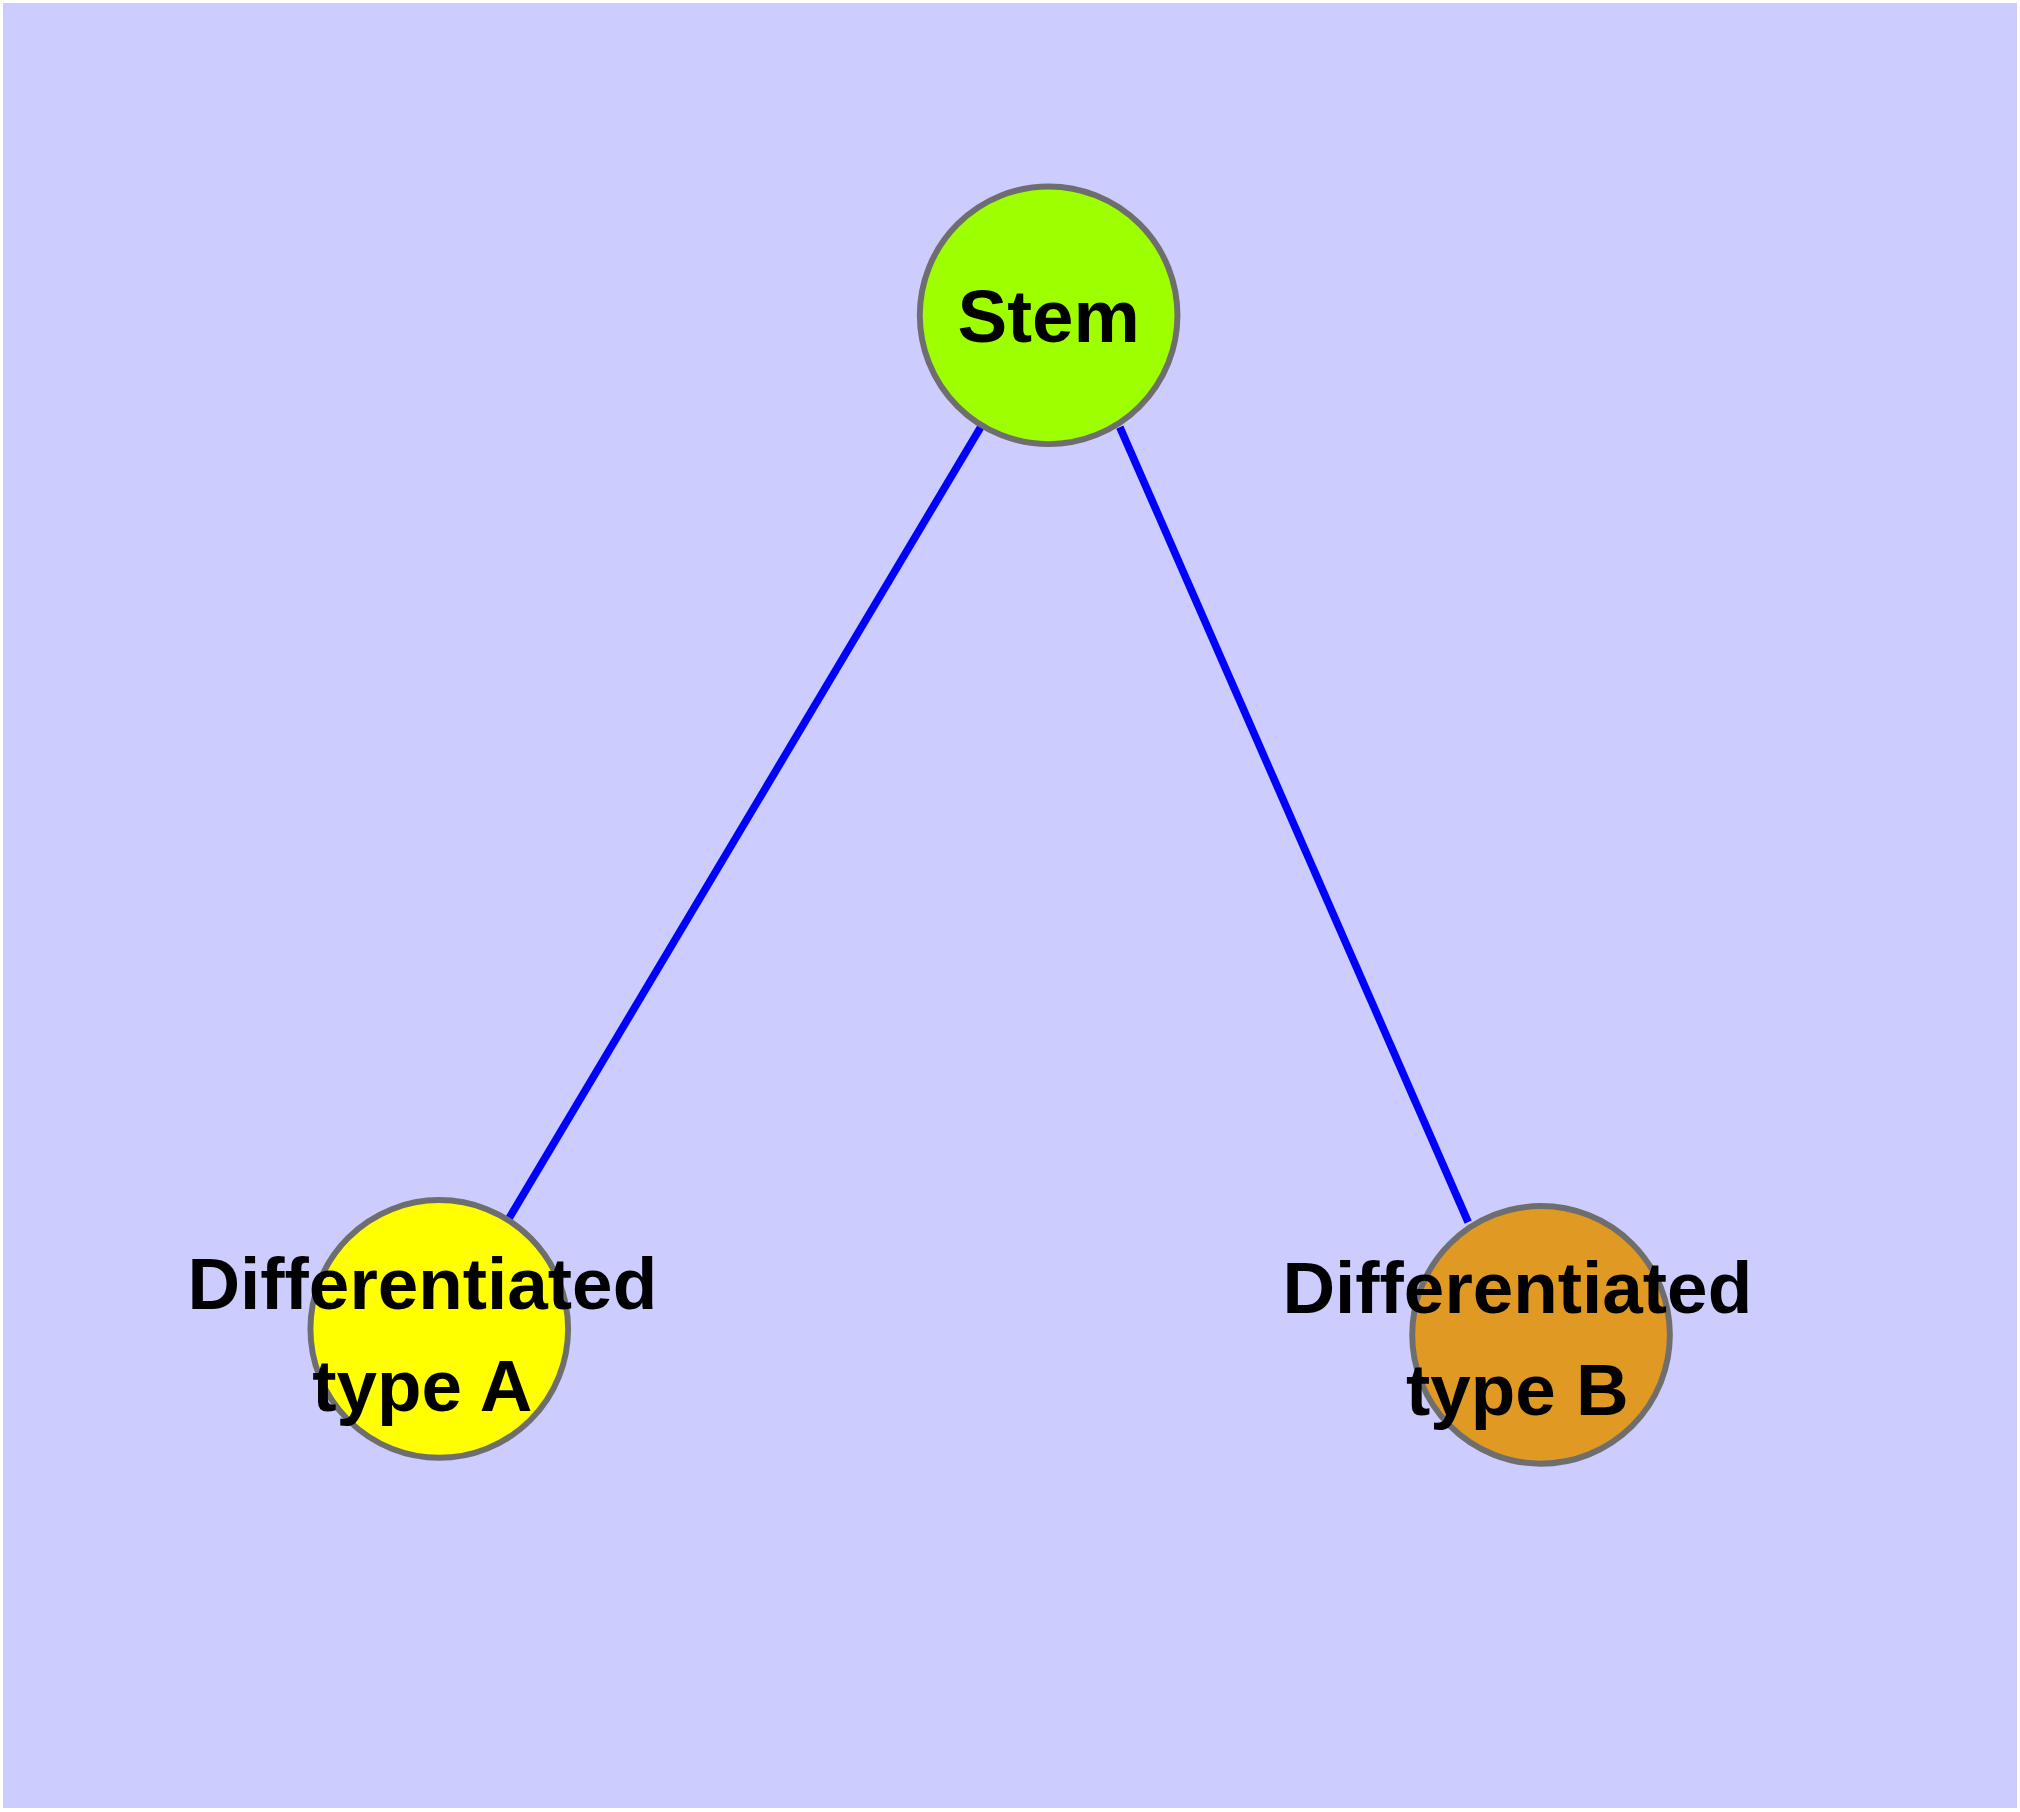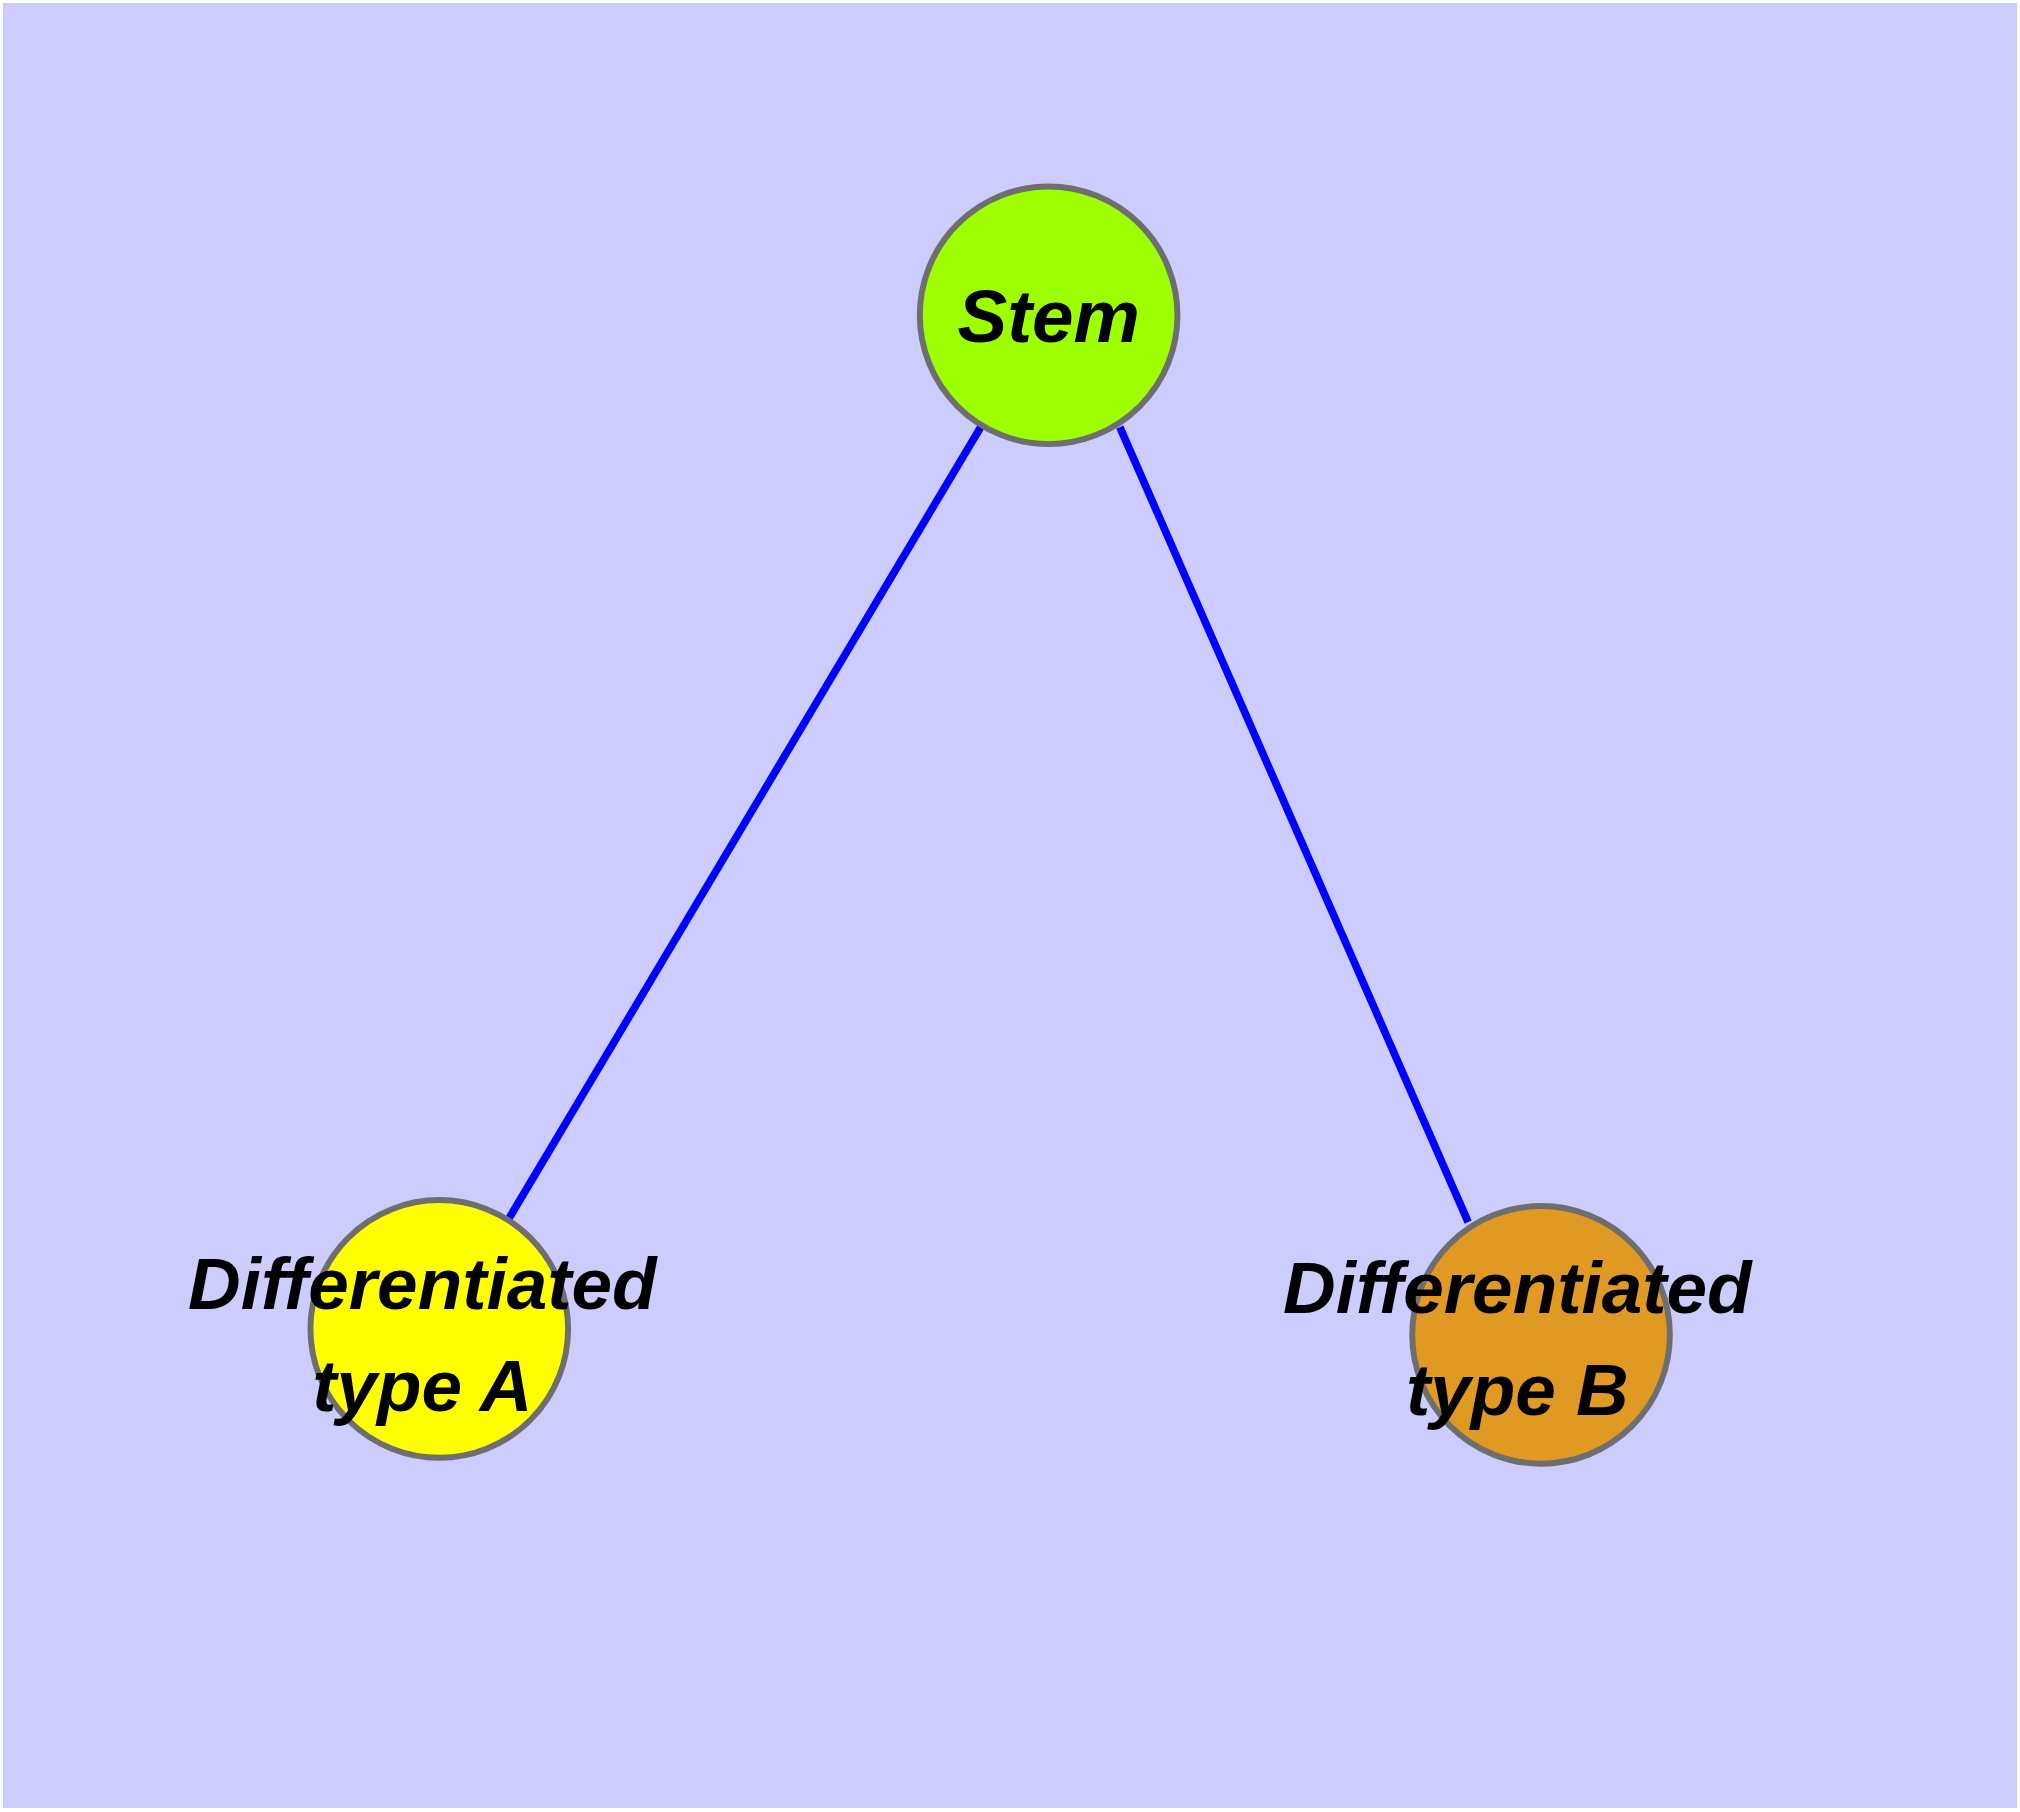--- a/index.html
+++ b/index.html
@@ -13,21 +13,20 @@
     height: 1812px;
     overflow: hidden;
     font-family: "Liberation Sans", sans-serif;
   }
   #canvas {
     position: relative;
     width: 2021px;
     height: 1812px;
     background: #ffffff;
     box-sizing: border-box;
-    font-style: italic;
   }
   #plot-area {
     position: absolute;
     left: 3.4px;
     top: 3.4px;
     width: 2014px;
     height: 1805px;
     background: #ccccff;
   }
   #graph-svg {

